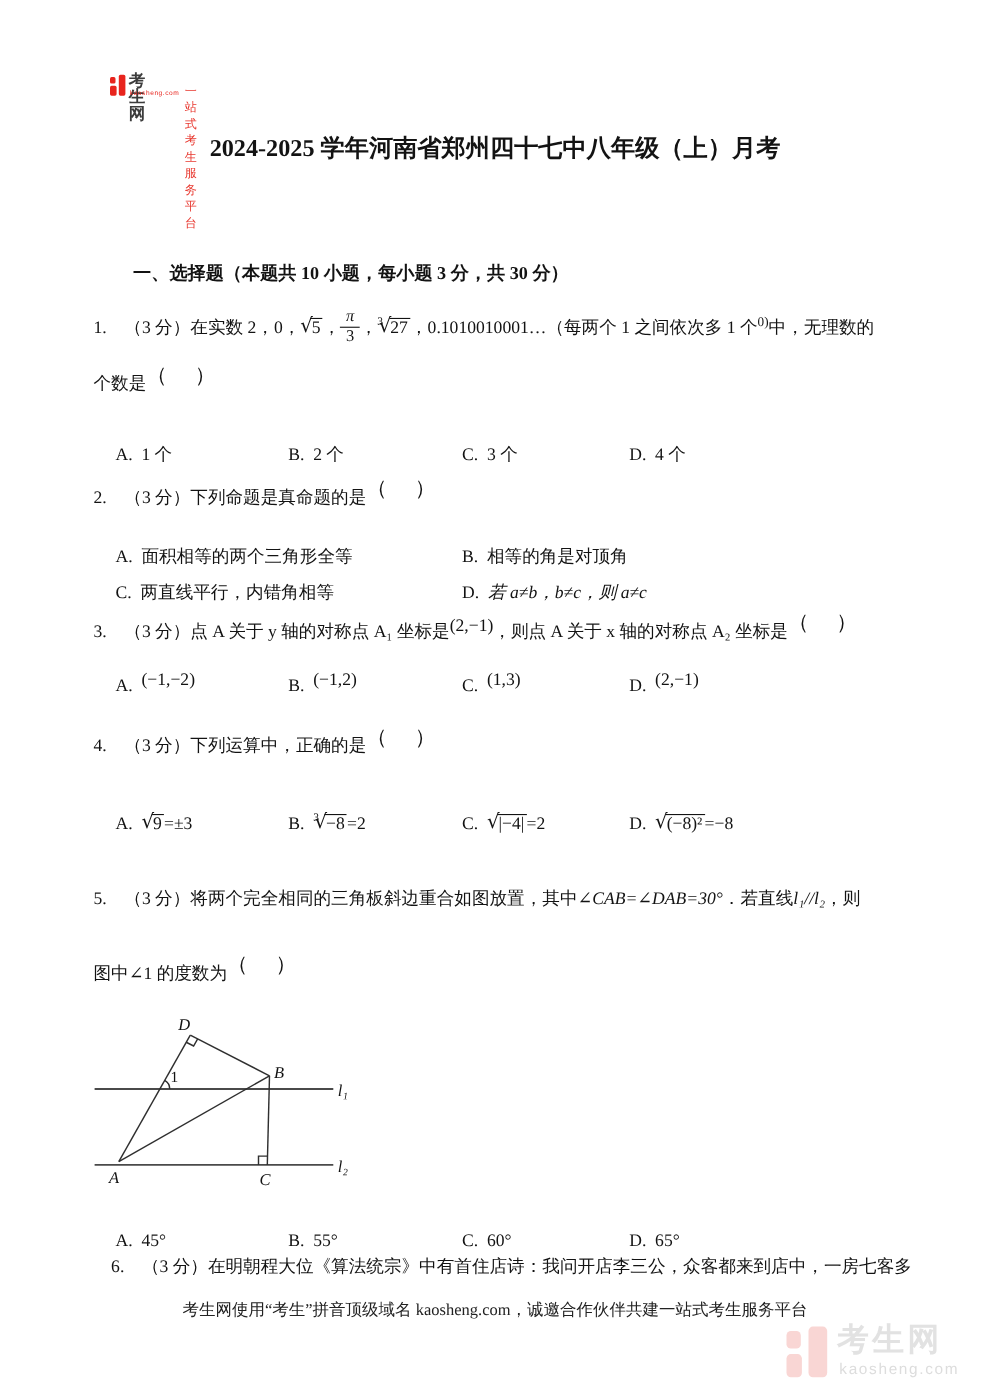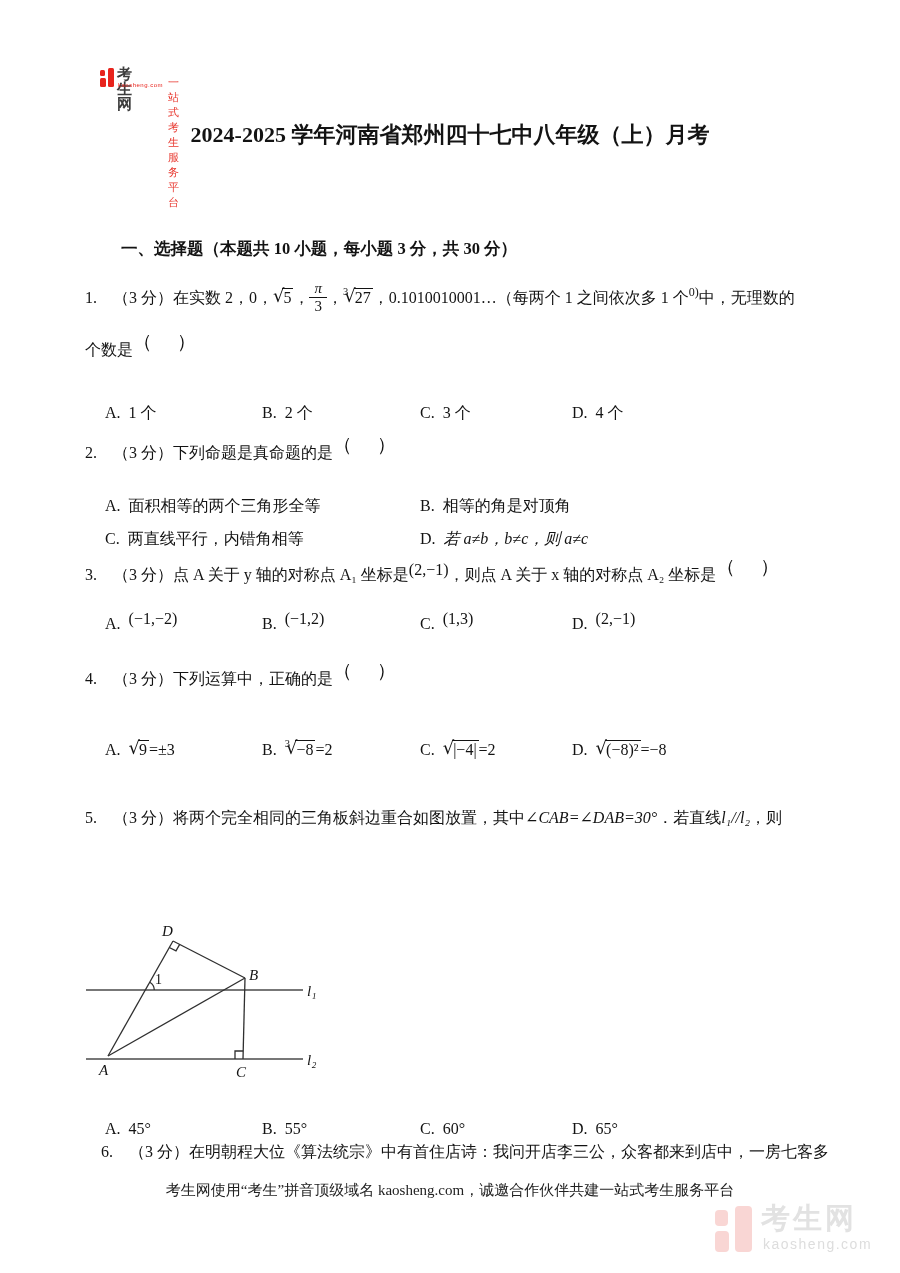--- a/index.html
+++ b/index.html
@@ -118,20 +118,23 @@
   <div class="optrow" style="top:738px;">
     <span class="opt oA"><span class="k">A.</span><span><span class="rs">√</span><span class="rq">9</span></span><span>=±3</span></span>
     <span class="opt oB"><span class="k">B.</span><span><sup class="ridx">3</sup><span class="rs">√</span><span class="rq">−8</span></span><span>=2</span></span>
     <span class="opt oC"><span class="k">C.</span><span><span class="rs">√</span><span class="rq">|−4|</span></span><span>=2</span></span>
     <span class="opt oD"><span class="k">D.</span><span><span class="rs">√</span><span class="rq">(−8)²</span></span><span>=−8</span></span>
   </div>
 
   <div class="abs line" style="left:85px;top:806px;text-align:right;">
     <span>5.</span>　<span>（3 分）</span><span>将两个完全相同的三角板斜边重合如图放置，其中</span><span class="it">∠CAB=∠DAB=30°</span><span>．若直线</span><span class="it">l₁//l₂</span><span>，则</span>
   </div>
+  <div class="abs line" style="left:85px;top:873px;">
+    <span>图中∠1 的度数为</span><span class="praise">（　）</span>
+  </div>
 
   <svg class="fig" viewBox="0 0 235 168">
     <g stroke="#4a4a4a" stroke-width="1.6">
       <line x1="1" y1="72" x2="218" y2="72"></line>
       <line x1="1" y1="141" x2="218" y2="141"></line>
     </g>
     <g stroke="#2f2f2f" stroke-width="1.3" fill="none">
       <line x1="23" y1="138" x2="88" y2="23"></line>
       <line x1="88" y1="23" x2="160" y2="60"></line>
       <line x1="23" y1="138" x2="160" y2="60"></line>

